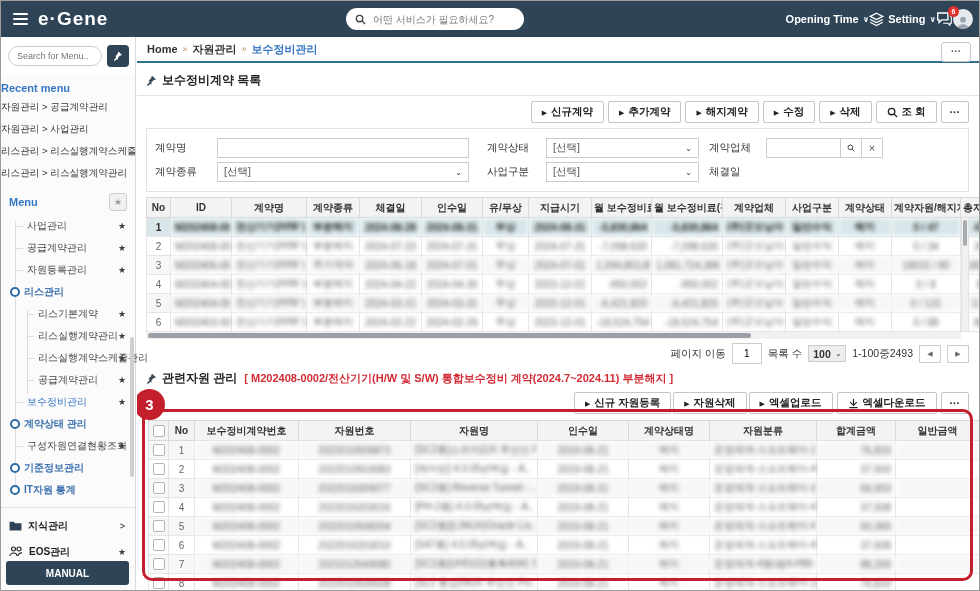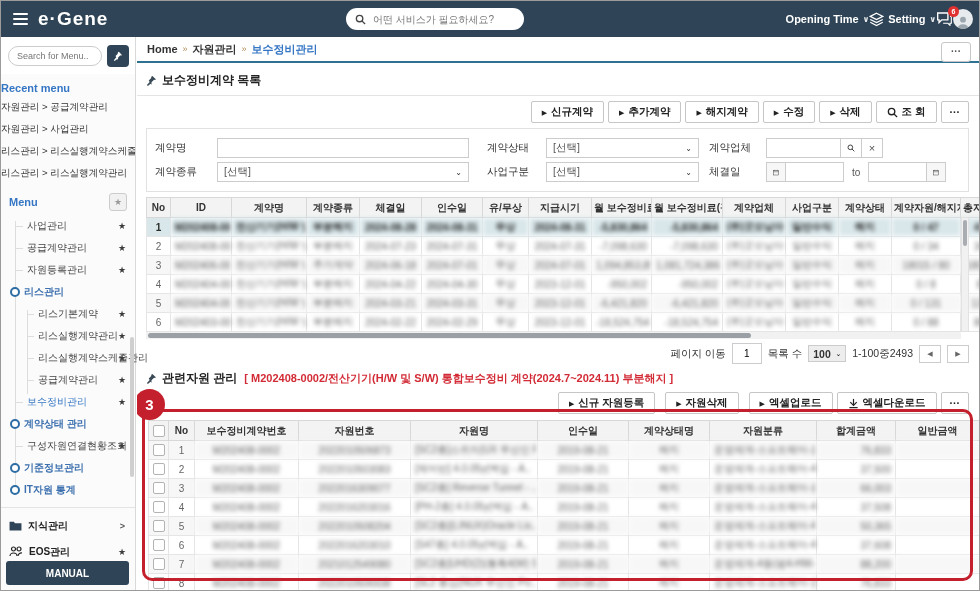--- a/index.html
+++ b/index.html
@@ -332,41 +332,20 @@
         <div class="fsel w1">
           <span>[선택]</span>
           <span class="chv">⌄</span>
         </div>
         <span class="flabel l2">사업구분</span>
         <div class="fsel w2">
           <span>[선택]</span>
           <span class="chv">⌄</span>
         </div>
         <span class="flabel l3">체결일</span>
-        <span class="dwrap">
-          <button class="calbtn">
-            <svg width="11" height="11" viewBox="0 0 24 24" fill="none" stroke="#444" stroke-width="2">
-                <rect x="2" y="4" width="20" height="18"></rect>
-                <line x1="2" y1="9" x2="22" y2="9"></line>
-                <line x1="7" y1="1" x2="7" y2="6"></line>
-                <line x1="17" y1="1" x2="17" y2="6"></line>
-              </svg>
-          </button>
-          <input class="fin din" style="">
-          <span class="tolbl">to</span>
-          <input class="fin din2" style="">
-          <button class="calbtn">
-            <svg width="11" height="11" viewBox="0 0 24 24" fill="none" stroke="#444" stroke-width="2">
-                <rect x="2" y="4" width="20" height="18"></rect>
-                <line x1="2" y1="9" x2="22" y2="9"></line>
-                <line x1="7" y1="1" x2="7" y2="6"></line>
-                <line x1="17" y1="1" x2="17" y2="6"></line>
-              </svg>
-          </button>
-        </span>
       </div>
     </div>
 
     <div class="twrap">
       <table id="table1">
           <colgroup>
             <col style="width: 24px;">
             <col style="width: 61px;">
             <col style="width: 75px;">
             <col style="width: 53px;">
@@ -529,21 +508,21 @@
 
     <div class="sectitle" style="margin-top:6px">
       <svg width="11" height="11" viewBox="0 0 24 24" fill="#3a4a56">
           <path d="M14 2 L22 10 L17 11 L12 16 L12 21 L10 19 L4 24 L2 22 L8 15 L6 12 L11 7 L12 3 Z"></path>
         </svg>
       <span>관련자원 관리</span>
       <span class="subred">[ M202408-0002/전산기기(H/W 및 S/W) 통합보수정비 계약(2024.7~2024.11) 부분해지 ]</span>
     </div>
 
     <div class="btnrow">
-      <span id="s2btns" style="display:inline-flex;gap:10px;">
+      <span id="s2btns" style="display:inline-flex;gap:2px;">
           <button class="btn">
             <span class="tri">▶</span>
             <span>신규 자원등록</span>
           </button>
           <button class="btn">
             <span class="tri">▶</span>
             <span>자원삭제</span>
           </button>
           <button class="btn">
             <span class="tri">▶</span>

